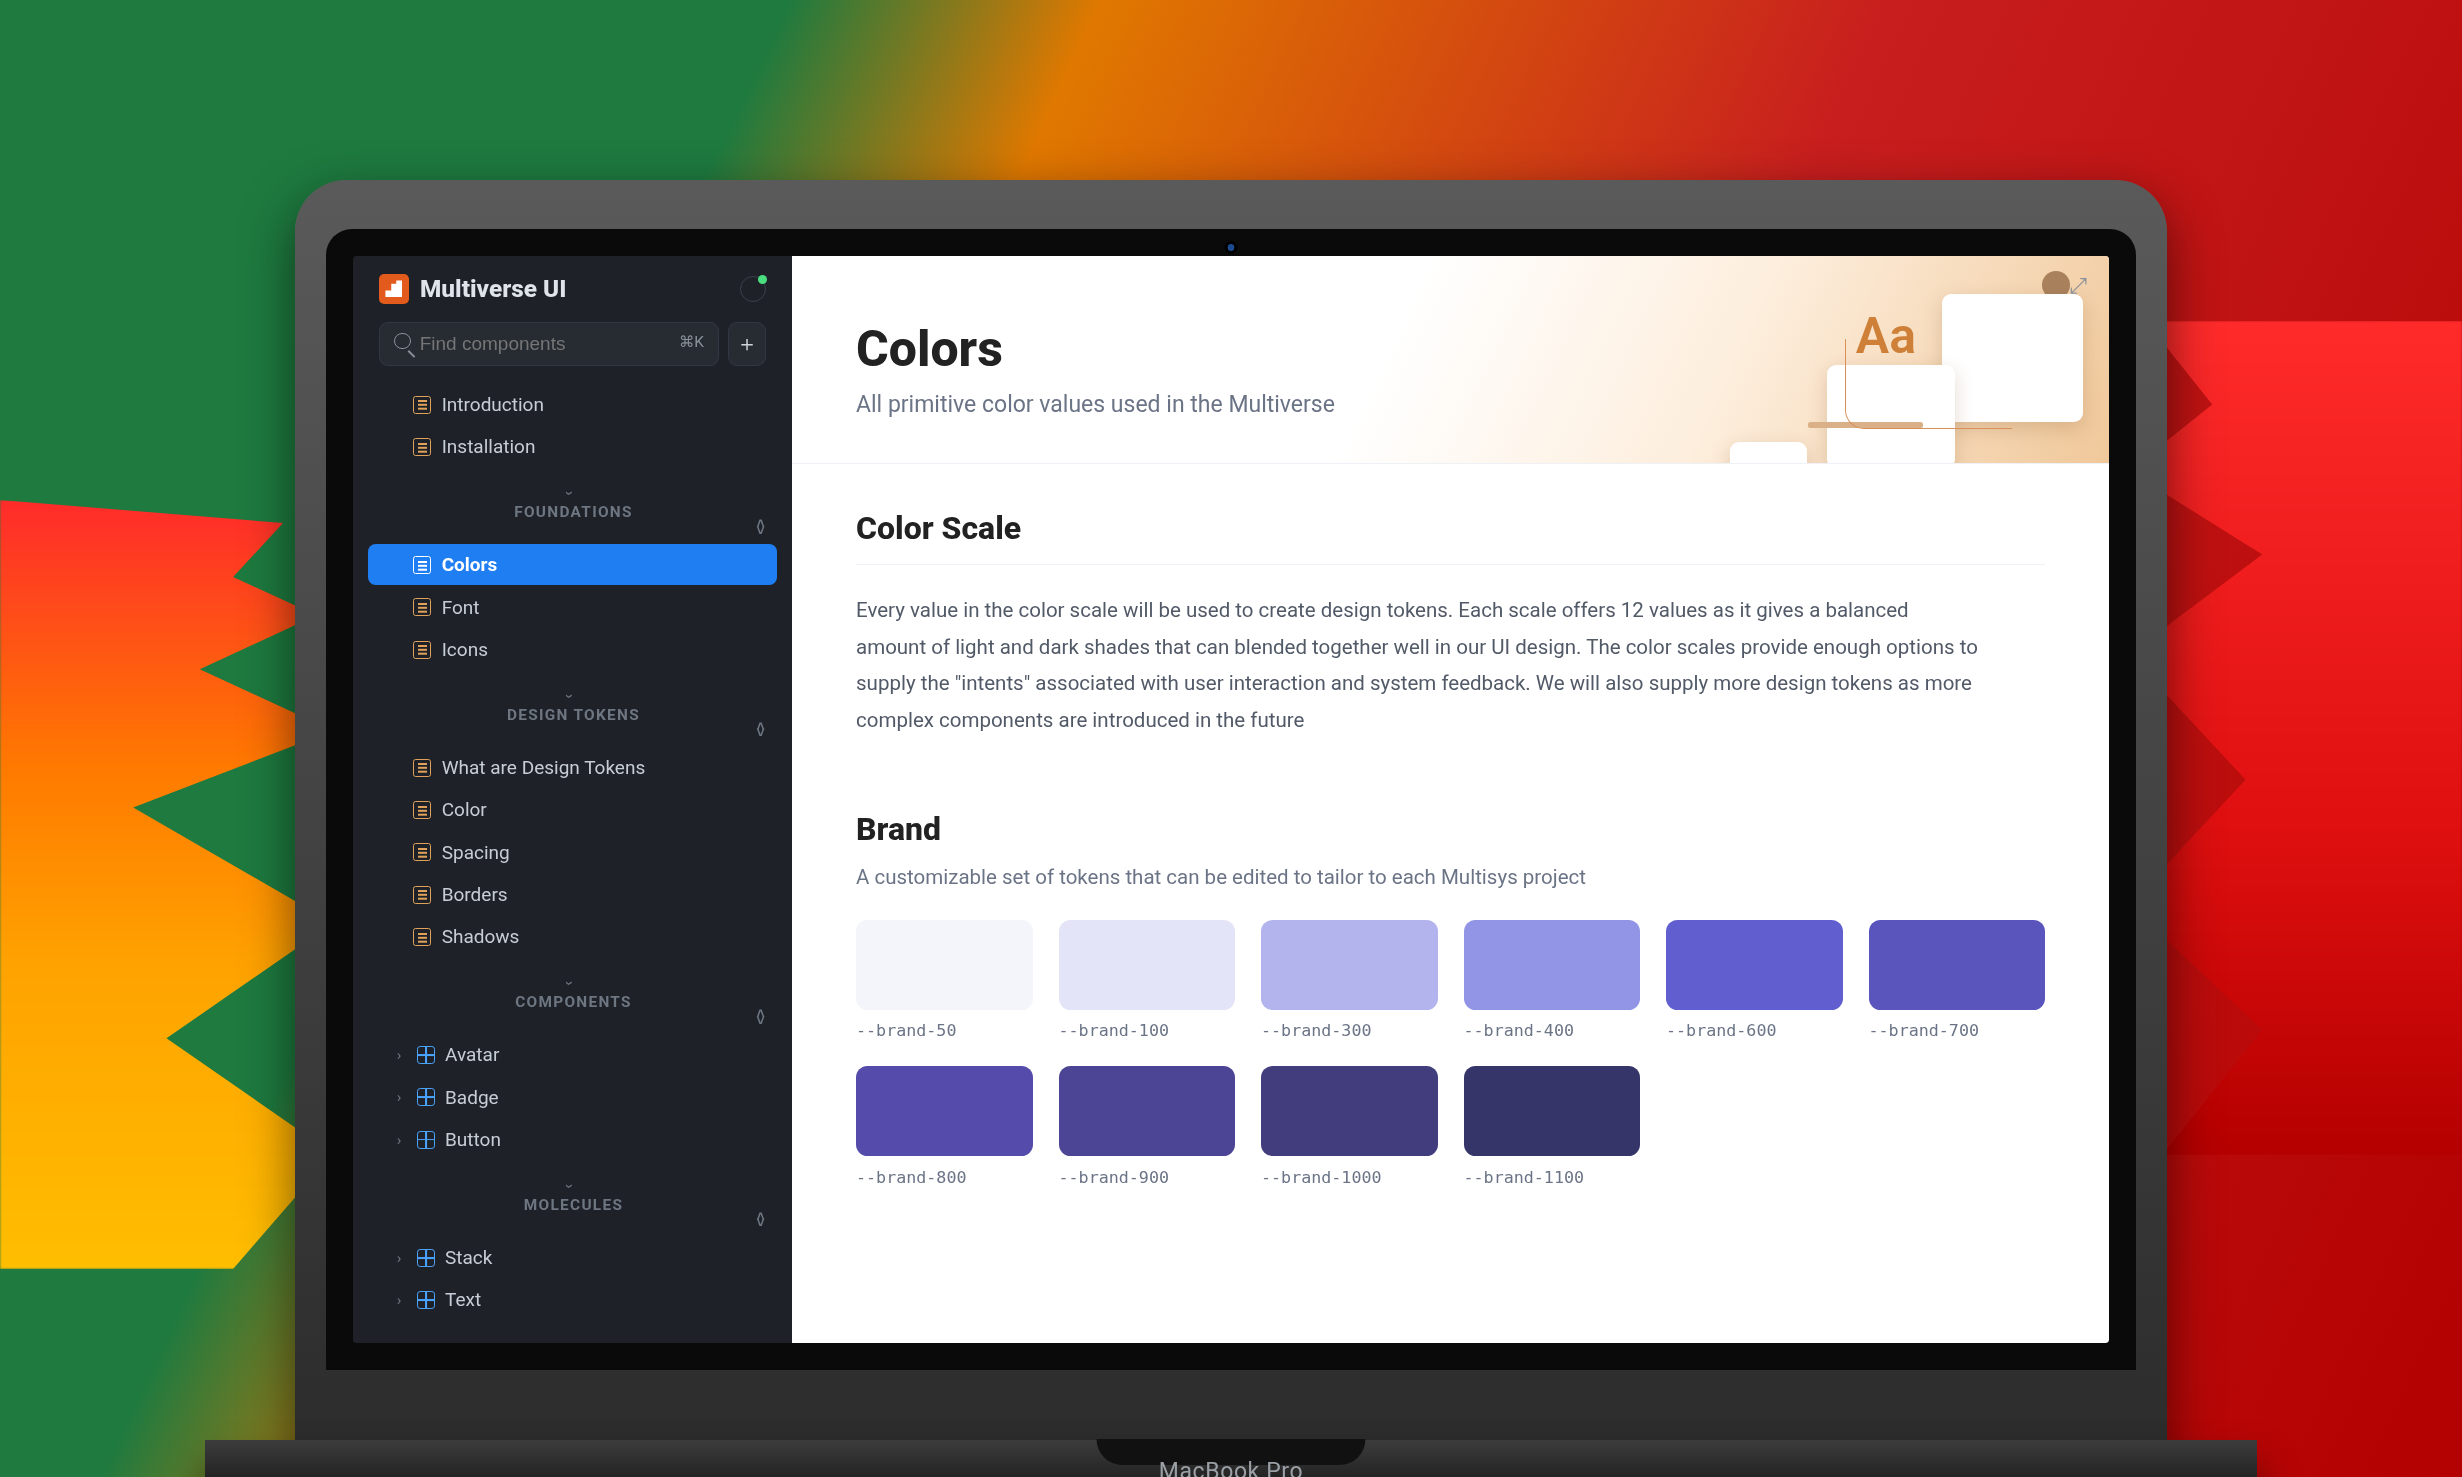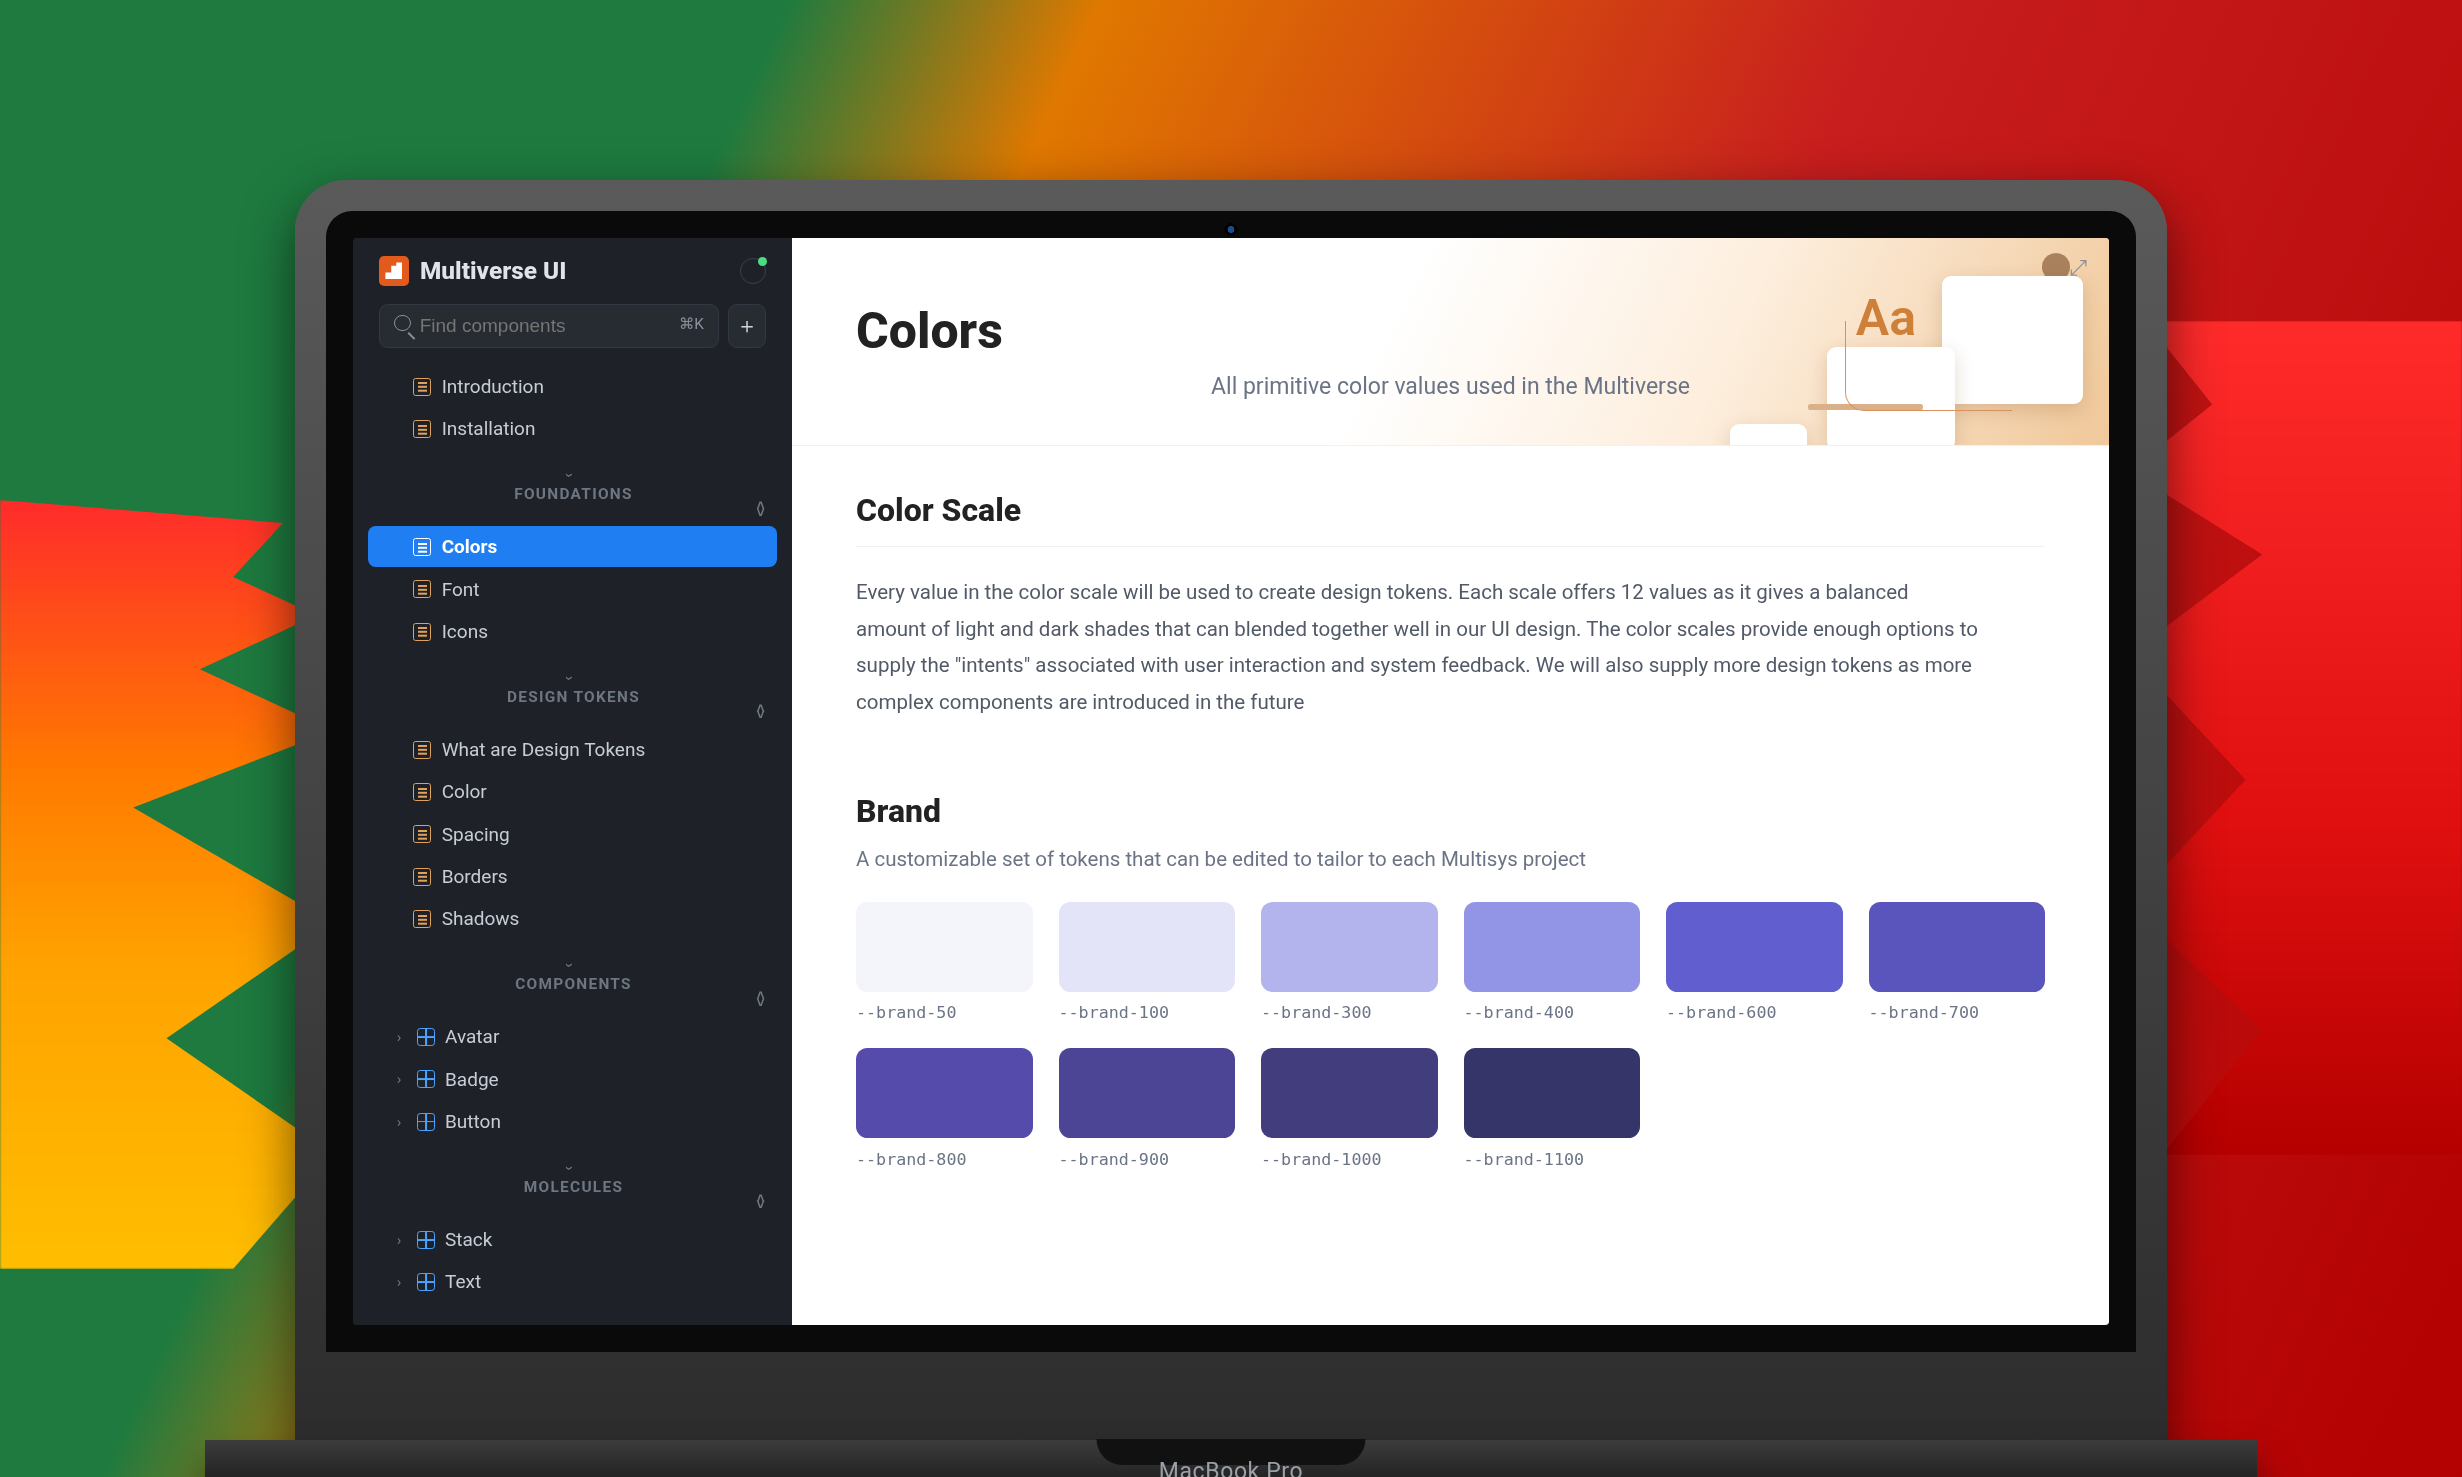--- a/index.html
+++ b/index.html
@@ -8,21 +8,21 @@
 
   .accent-splat { position: absolute; filter: blur(1.3px); }
   .splat-left { left: 0; top: 500px; width: 333px; height: 769px;
     background: linear-gradient(180deg,#ff2b2b 0%,#ff7a00 35%,#ffa200 60%,#ffbe00 100%);
     clip-path: polygon(0 0, 85% 3%, 70% 10%, 95% 15%, 60% 22%, 100% 30%, 40% 40%, 100% 55%, 50% 70%, 100% 85%, 70% 100%, 0 100%); }
   .splat-right { right: 0; top: 321px; width: 333px; height: 834px;
     background: linear-gradient(180deg,#ff2b2b 0%,#e01010 60%,#b50000 100%);
     clip-path: polygon(5% 0,100% 0,100% 100%,10% 100%,40% 85%,0 70%,35% 55%,0 40%,40% 28%,0 18%,25% 10%); }
 
   .laptop { position: absolute; left: 295px; top: 180px; width: 1872px; height: 1298px; }
-  .lid { position: absolute; inset: 0; background: linear-gradient(180deg,#5a5a5a,#2b2b2b); border-radius: 51px 51px 0 0; padding: 31px 31px 0 31px; box-shadow: 0 19px 51px rgba(0,0,0,.55); }
+  .lid { position: absolute; inset: 0; background: linear-gradient(180deg,#5a5a5a,#2b2b2b); border-radius: 51px 51px 0 0; padding: 49px 31px 0 31px; box-shadow: 0 19px 51px rgba(0,0,0,.55); }
   .bezel { position: relative; width: 100%; height: 1141px; background: #0a0a0a; border-radius: 26px 26px 0 0; padding: 27px; }
   .camera { position: absolute; left: 50%; top: 11.5px; transform: translateX(-50%); width: 13px; height: 13px; border-radius: 50%; background: radial-gradient(circle,#1b4a8f 0 35%,#000 40%); }
   .screen { width: 100%; height: 100%; background: #191c20; border-radius: 3.8px; display: flex; overflow: hidden; position: relative; }
 
   .hinge { position: absolute; left: -90px; right: -90px; bottom: -77px; height: 115px;
     background: linear-gradient(180deg,#3c3c3c 0%,#1a1a1a 45%,#2e2e2e 55%,#1c1c1c 100%);
     border-radius: 0 0 58px 58px; box-shadow: 0 26px 38px rgba(0,0,0,.5); }
   .hinge::after { content: attr(data-label); position: absolute; left: 50%; top: 18px; transform: translateX(-50%);
     color: #9aa0a6; font-size: 23px; letter-spacing: 0.6px; }
   .notch { position: absolute; left: 50%; top: -1.3px; transform: translateX(-50%); width: 269px; height: 26px;
@@ -55,21 +55,21 @@
   .item .ico.comp::after{background:#4aa3ff;left:50%;right:auto;top:0;bottom:0;width:1.9px;height:auto;box-shadow:none;transform:translateX(-50%);}
   .item .ico.comp::before{content:"";position:absolute;left:0;right:0;top:50%;height:1.9px;background:#4aa3ff;transform:translateY(-50%);}
   .item.active{background:#1f7ef2;color:#fff;font-weight:700;}
   .item.active .ico{border-color:#fff;} .item.active .ico::after{background:#fff;box-shadow:0 3.8px 0 #fff,0 7.7px 0 #fff;}
 
   .content { flex:1; background:#ffffff; overflow-y:auto; position:relative; }
   .expand { position:absolute; right:22px; top:16.7px; color:#8a9099; font-size:22px; z-index:5;}
   .hero { padding:64px 64px 45px 64px; position:relative; overflow:hidden;
     background: linear-gradient(115deg,#ffffff 0%,#ffffff 45%,#fdeedd 70%,#f0c89a 100%); border-bottom:0.6px solid #eef1f5;}
   .hero h1 { font-size:50px; font-weight:800; color:#222; margin-bottom:13px;}
-  .hero p  { font-size:23px; color:#6b7486;text-align:center; }
+  .hero p  { font-size:23px; color:#6b7486; }
   .hero-art{position:absolute;right:26px;top:19px;width:398px;height:224px;pointer-events:none;}
   .hero-art .card{position:absolute;background:#fff;border-radius:9px;box-shadow:0 6.4px 19px rgba(120,70,20,.2);}
   .hero-art .c1{right:0;top:19px;width:141px;height:128px;}
   .hero-art .c2{right:128px;top:90px;width:128px;height:103px;}
   .hero-art .c3{right:276px;top:167px;width:77px;height:51px;}
   .hero-art .aa{position:absolute;right:167px;top:32px;font-size:50px;font-weight:600;color:#cf8038;}
   .hero-art .avatar{position:absolute;right:13px;top:-3.8px;width:28px;height:28px;border-radius:50%;background:#a9825d;}
   .hero-art .line{position:absolute;background:#d9b088;border-radius:2.6px;height:6.4px;}
   .hero-art .l1{right:160px;top:147px;width:115px;}
   .hero-art .path{position:absolute;right:71px;top:64px;width:167px;height:90px;border:1.9px solid #d9915b;border-top:none;border-right:none;border-radius:0 0 0 19px;}

